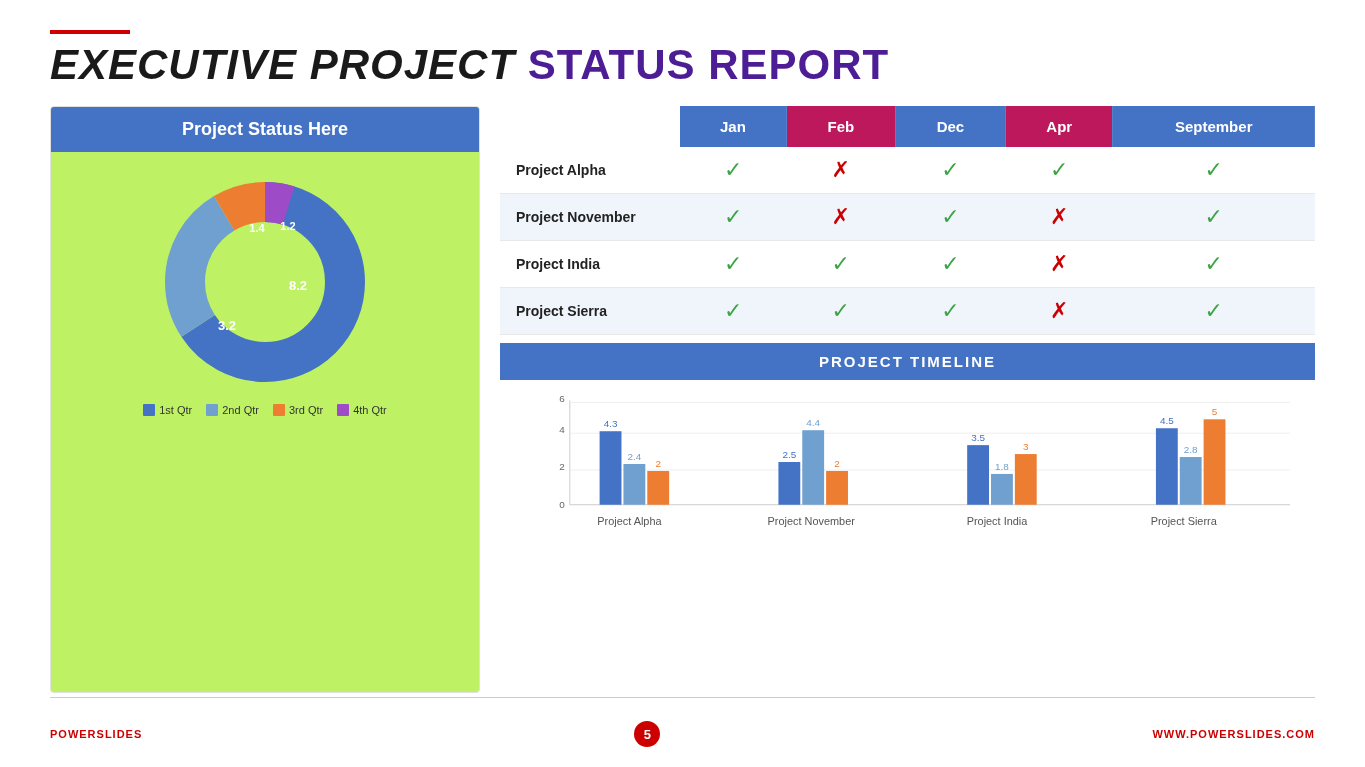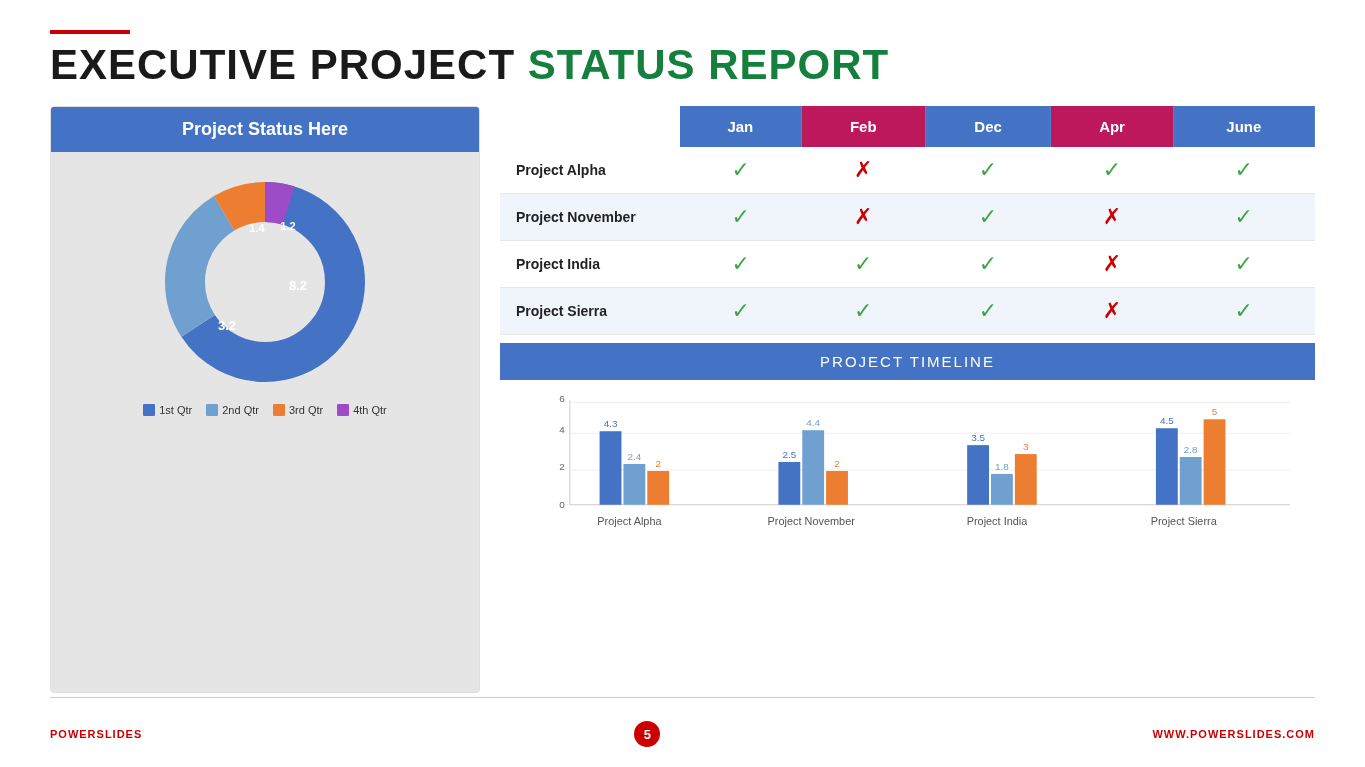--- a/index.html
+++ b/index.html
@@ -28,38 +28,38 @@
       margin-bottom: 8px;
     }
     .title {
       font-size: 42px;
       font-weight: 900;
       letter-spacing: 1px;
       line-height: 1.1;
       margin-bottom: 18px;
       text-transform: uppercase;
     }
-    .title-black { color: #1a1a1a; }
-    .title-red { color: #15803d; }
+    .title-black { color: #1a1a1a; font-style: italic; }
+    .title-red { color: #4c1d95; }
 
     
     .main-content {
       display: flex;
       gap: 20px;
       flex: 1;
     }
 
     
     .left-panel {
       width: 430px;
       border: 1px solid #e0e0e0;
       border-radius: 4px;
       display: flex;
       flex-direction: column;
-      background: #e5e5e5;
+      background: #bef264;
       flex-shrink: 0;
     }
     .left-panel-header {
       background: #4472c4;
       color: #fff;
       text-align: center;
       font-size: 18px;
       font-weight: 600;
       padding: 12px 0;
       border-radius: 3px 3px 0 0;
@@ -163,21 +163,21 @@
     }
     .check { color: #3ba444; font-size: 22px; }
     .cross { color: #cc0000; font-size: 22px; }
 
     
     .timeline-header {
       background: #4472c4;
       color: #fff;
       text-align: center;
       font-size: 15px;
-      font-weight: 400;
+      font-weight: 700;
       letter-spacing: 2px;
       padding: 10px 0;
       text-transform: uppercase;
       margin-top: 8px;
     }
     .bar-chart-area {
       background: #fff;
       padding: 10px 20px 5px 40px;
       flex: 1;
       position: relative;
@@ -281,21 +281,21 @@
     <div class="right-panel">
 
       <table class="status-table">
         <thead>
           <tr>
             <th style="width:180px; background:transparent; border:none;"></th>
             <th>Jan</th>
             <th class="dark-col">Feb</th>
             <th>Dec</th>
             <th class="dark-col">Apr</th>
-            <th>June</th>
+            <th>September</th>
           </tr>
         </thead>
         <tbody id="status-tbody">
         <tr>
               <td>Project Alpha</td>
               <td><span class="check">✓</span></td>
               <td><span class="cross">✗</span></td>
               <td><span class="check">✓</span></td>
               <td><span class="check">✓</span></td>
               <td><span class="check">✓</span></td>

